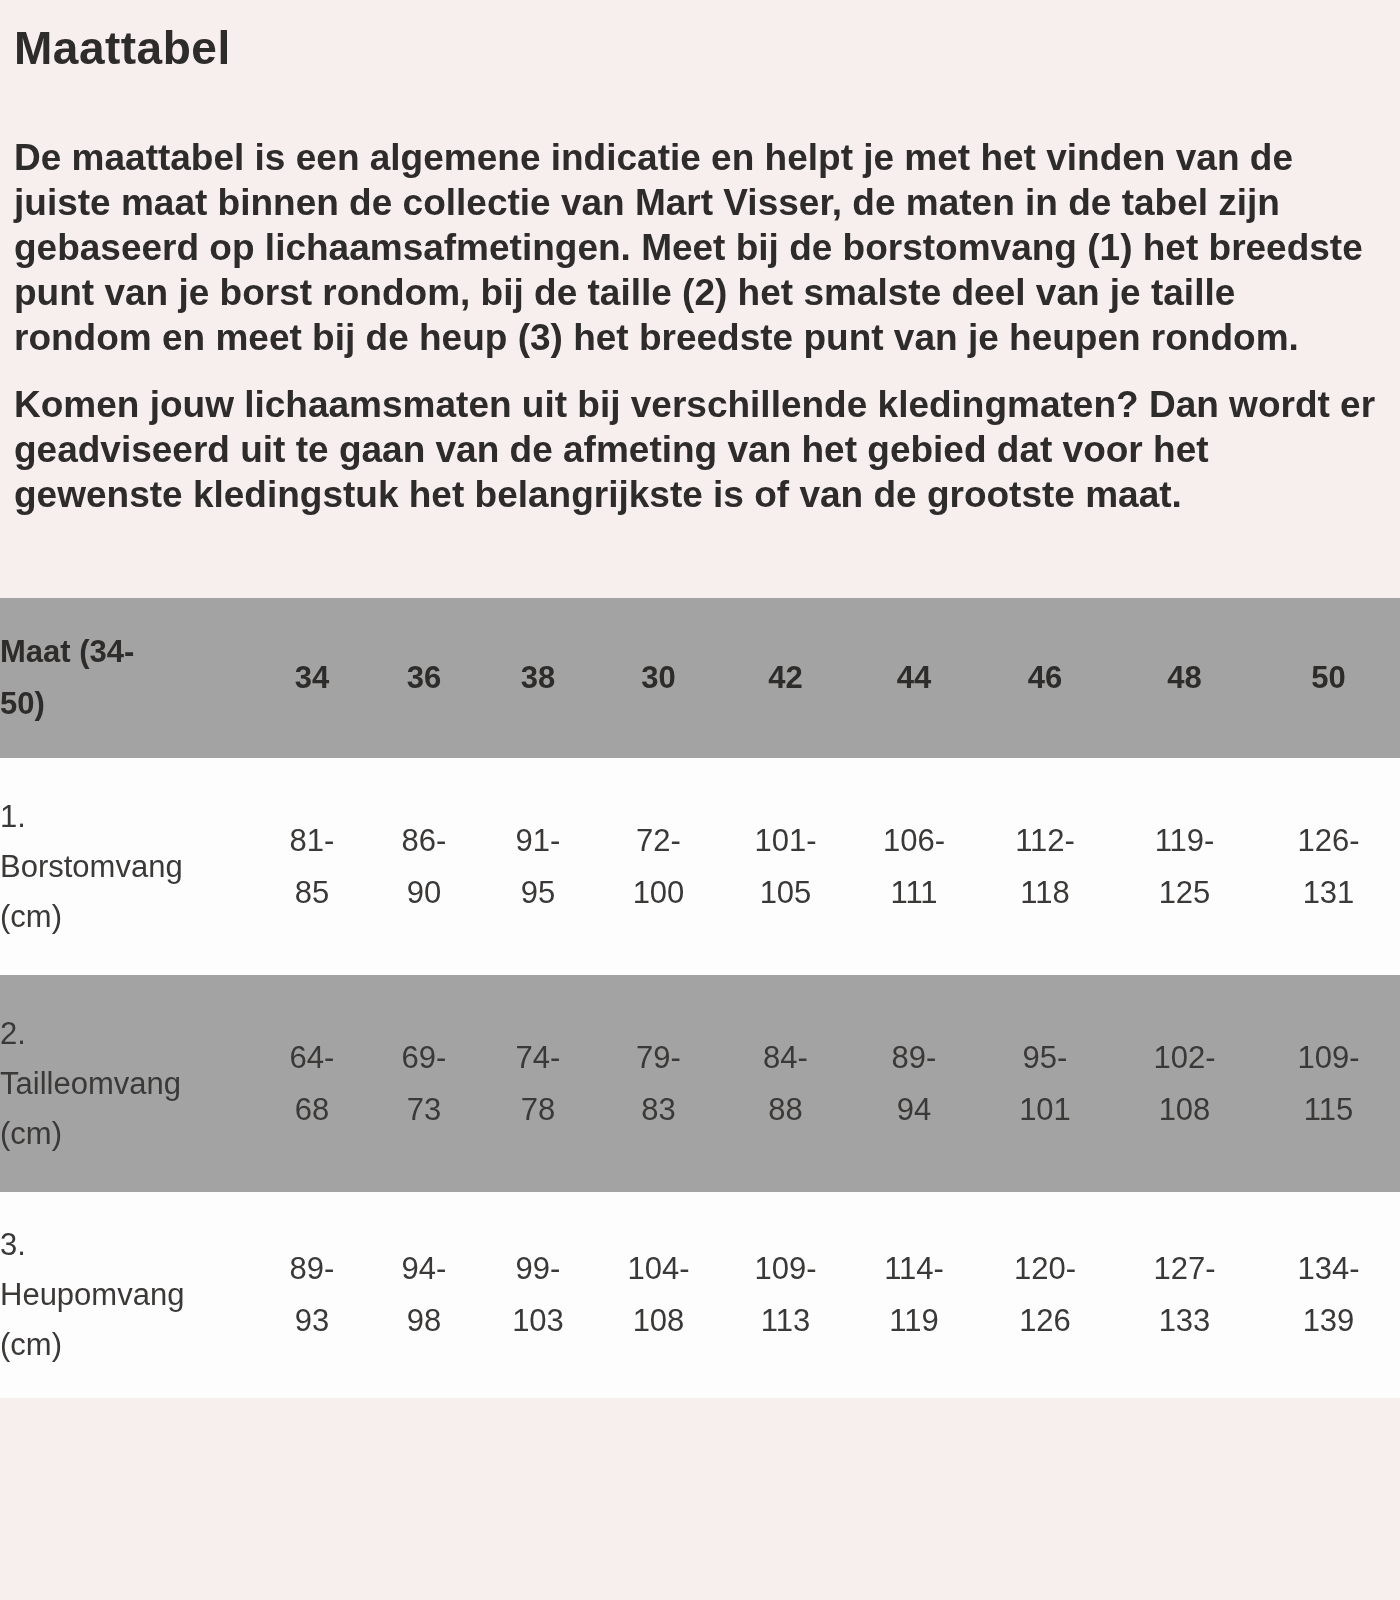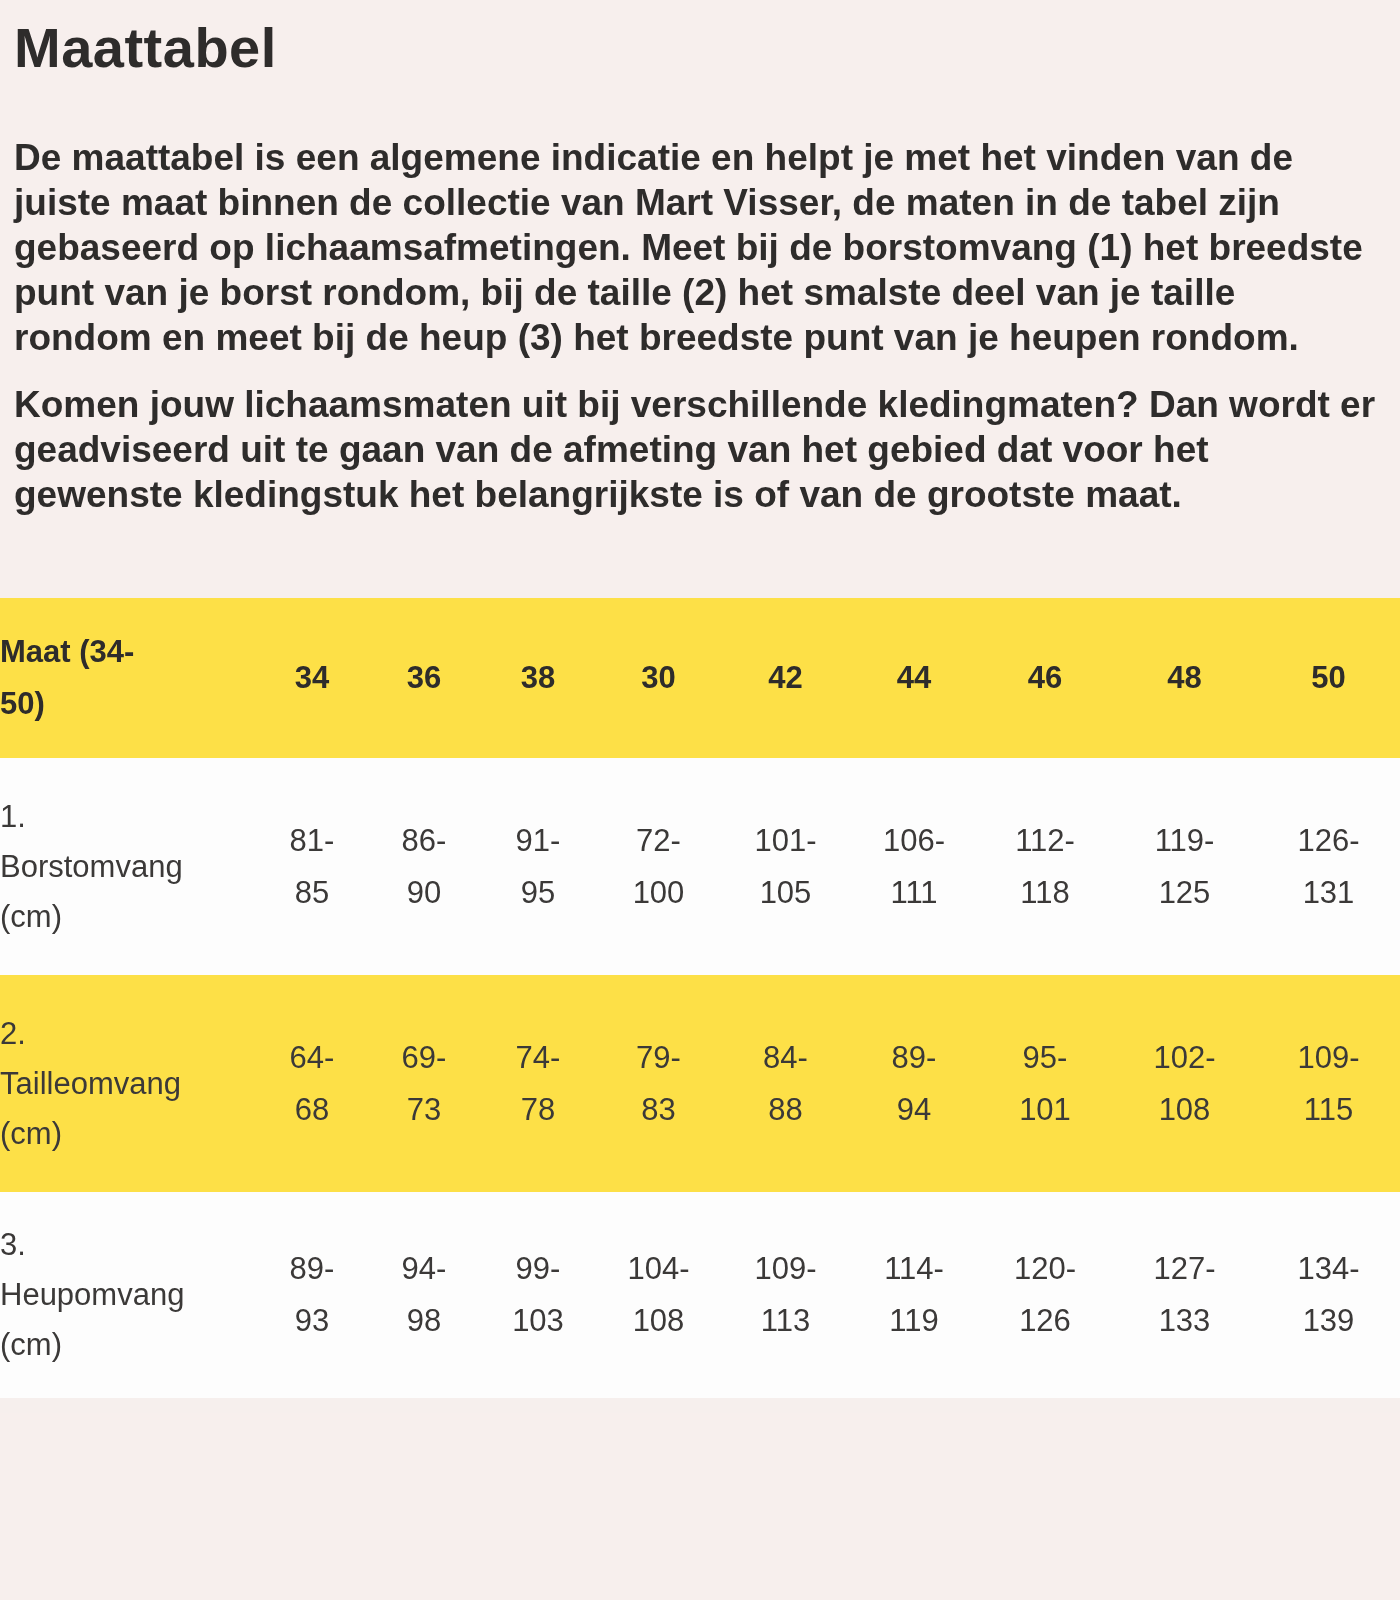--- a/index.html
+++ b/index.html
@@ -15,21 +15,21 @@
     color: #2e2c2b;
   }
   .page {
     width: 1400px;
     height: 1600px;
     box-sizing: border-box;
     padding: 22px 14px 0 14px;
   }
   h1.title {
     margin: 0;
-    font-size: 56px;
+    font-size: 46px;
     line-height: 52px;
     font-weight: 700;
     letter-spacing: 0.5px;
     color: #2e2c2b;
   }
   p.intro {
     margin: 0;
     font-size: 37px;
     line-height: 45px;
     font-weight: 700;
@@ -53,21 +53,21 @@
     padding: 0;
   }
   td.label {
     text-align: left;
     padding-left: 13px;
   }
   td.val {
     text-align: center;
   }
   tr.row-white { background: #fdfdfd; }
-  tr.row-pink  { background: #fde047; margin-left: 36px; }
+  tr.row-pink  { background: #a3a3a3; margin-left: 36px; }
   tr.bold td   { font-weight: 700; color: #2e2c2b; }
   tr.regular td { font-weight: 400; color: #3b3938; }
   tr.regular td.label { line-height: 50px; }
   tr.r1 { height: 163px; }
   tr.r2 { height: 160px; }
   tr.r3 { height: 217px; }
   tr.r4 { height: 217px; }
   tr.r5 { height: 206px; }
   .partial-row {
     width: 1400px;

